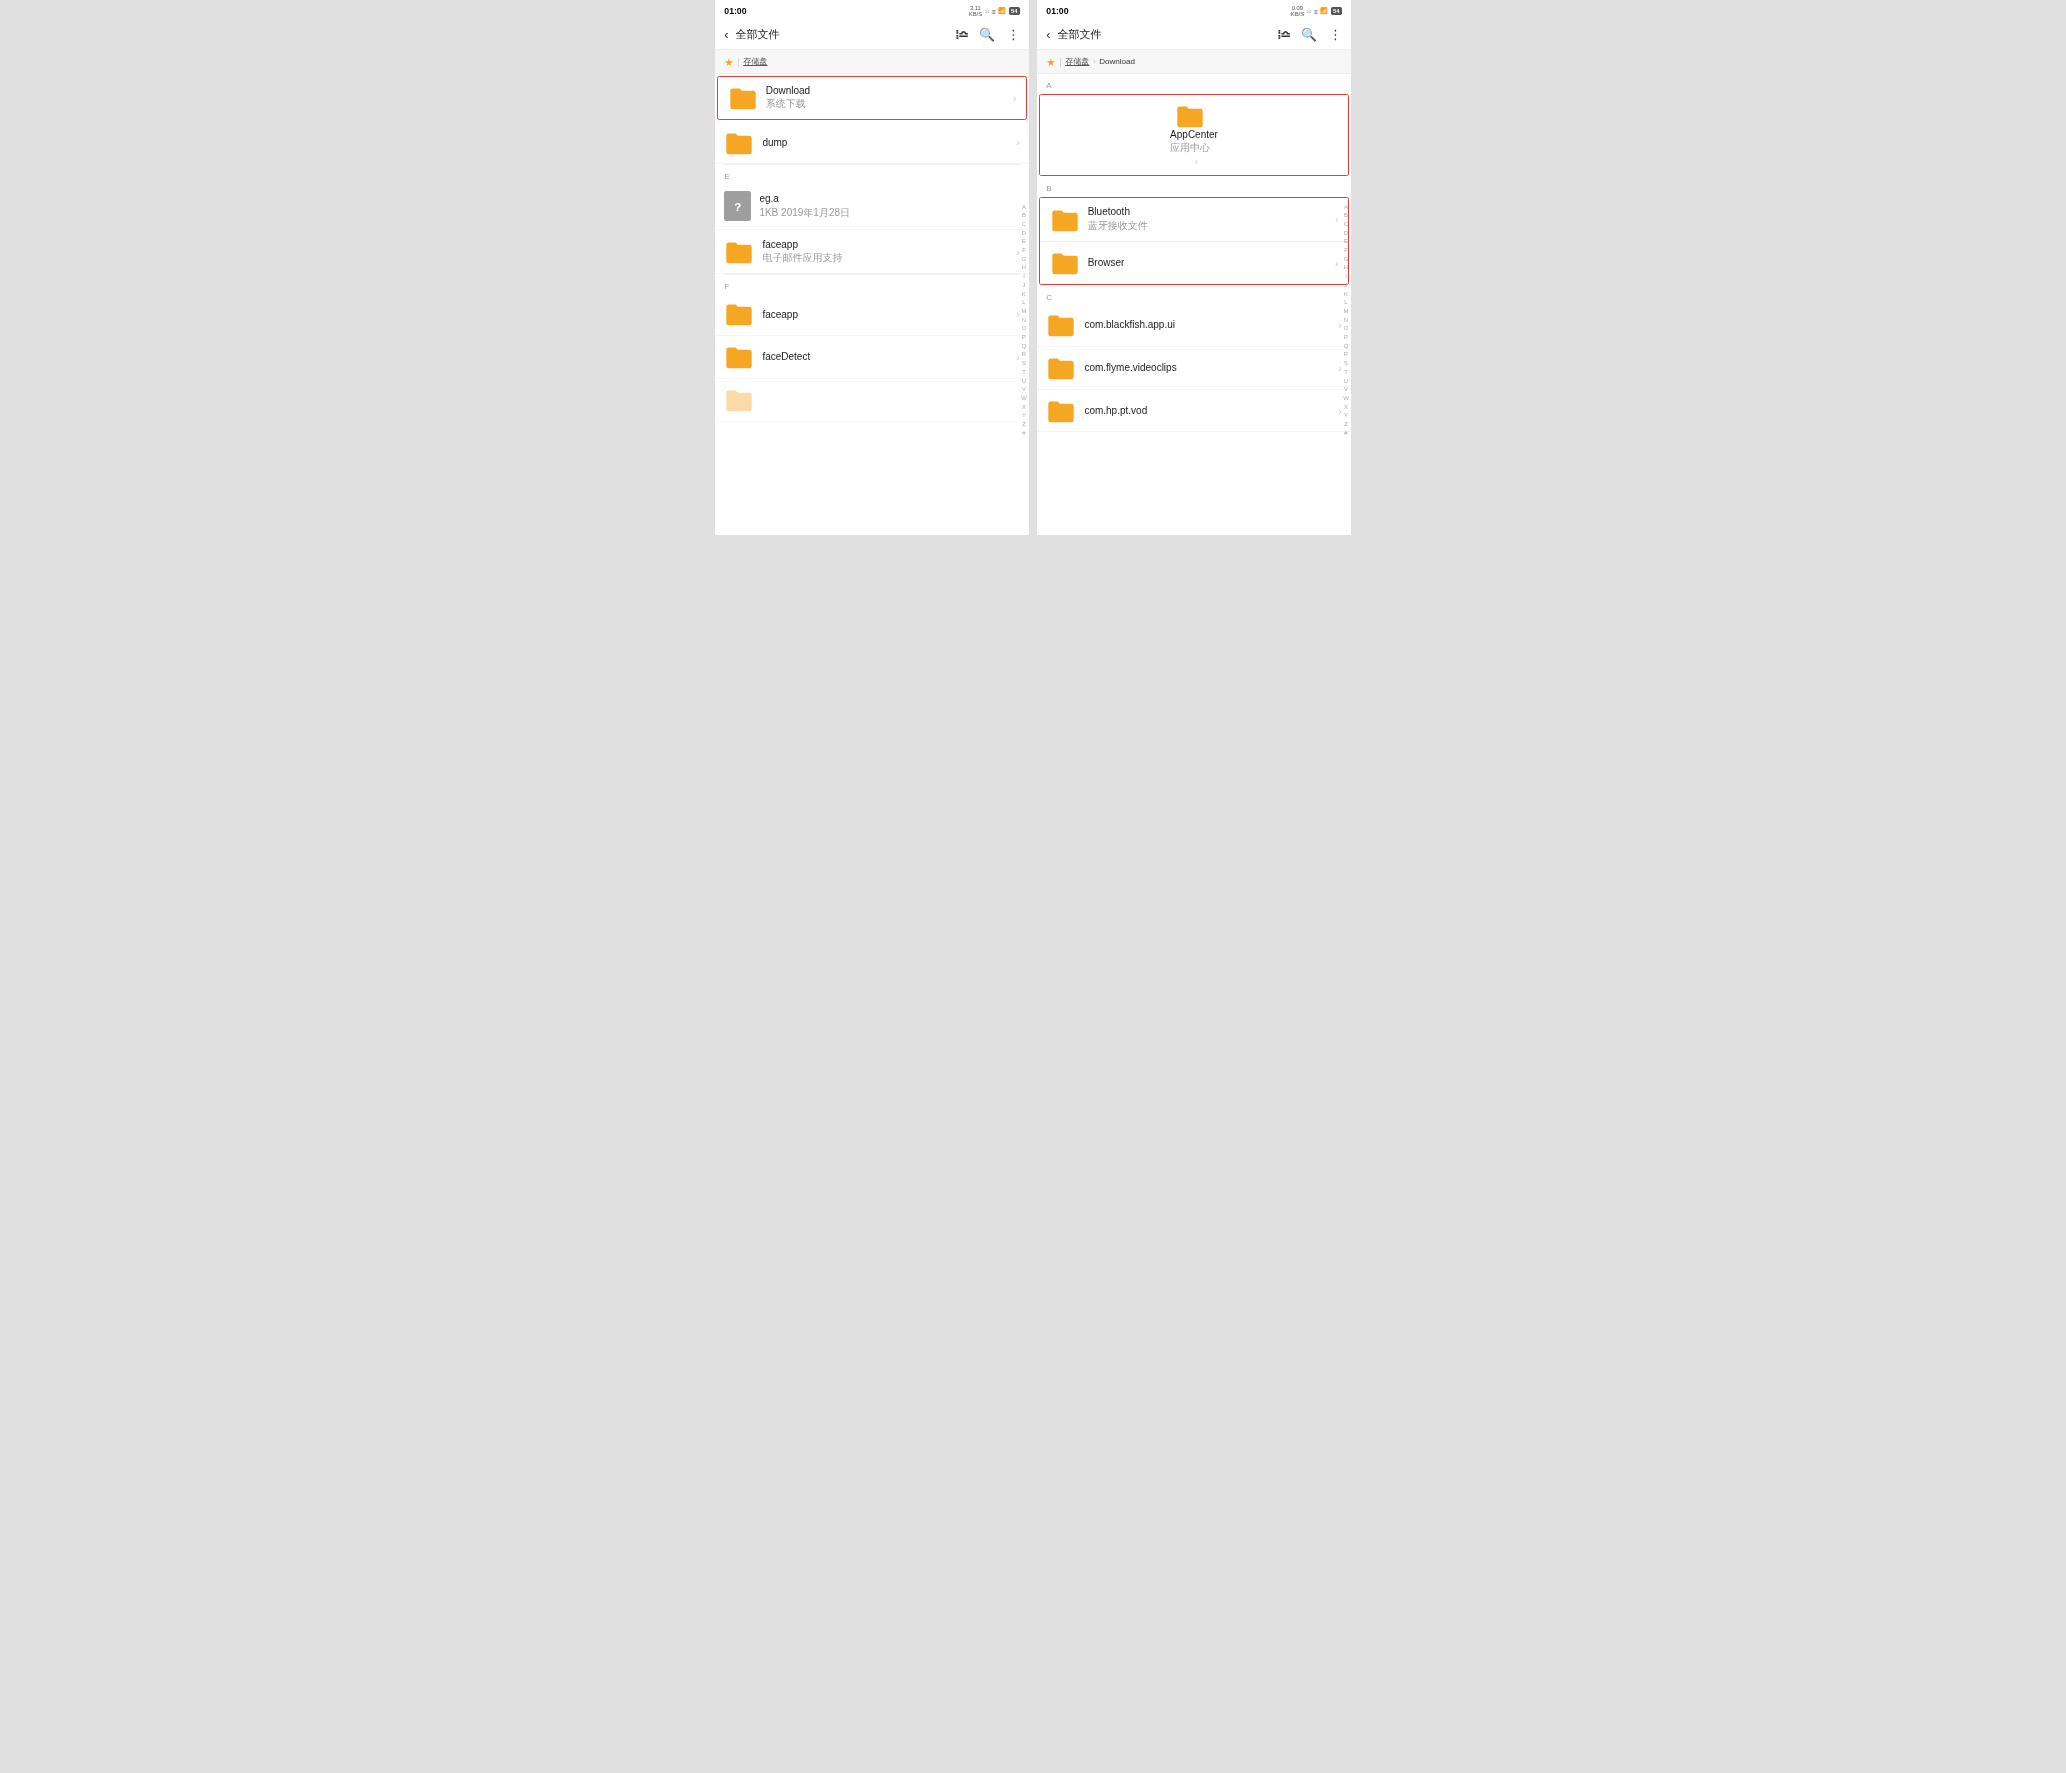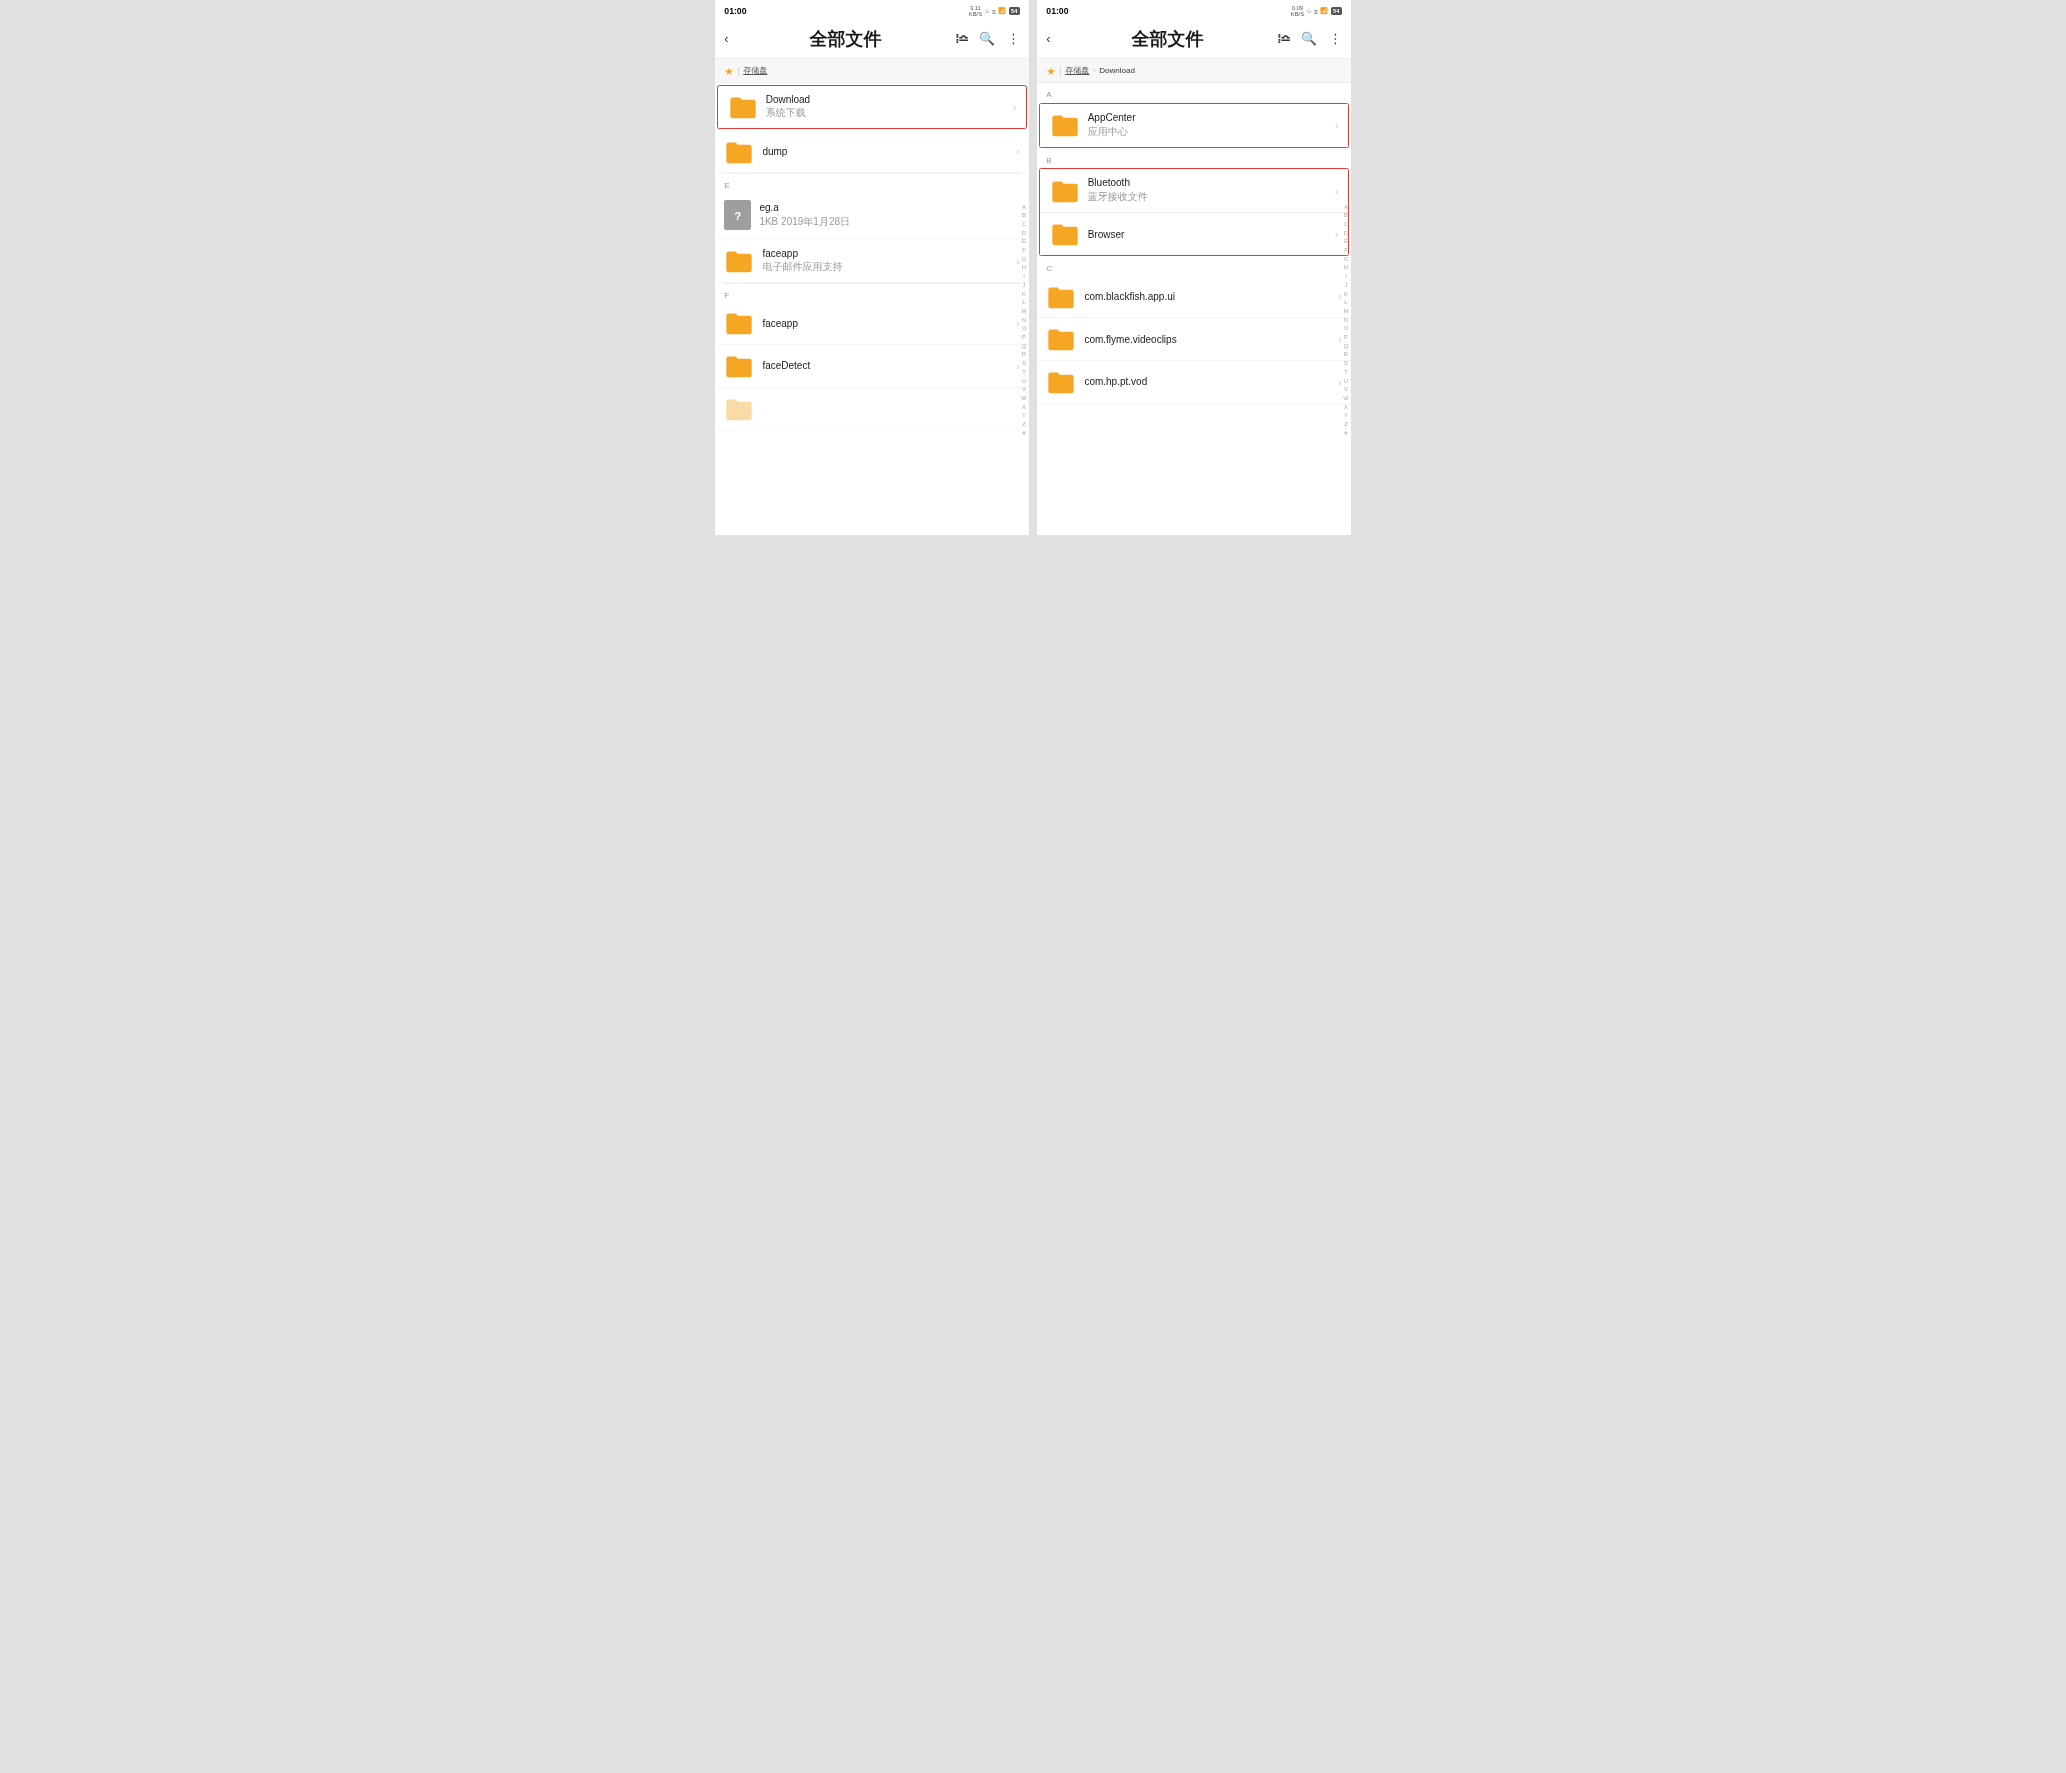--- a/index.html
+++ b/index.html
@@ -72,25 +72,24 @@
       background: #fff;
       border-bottom: 0.6px solid #f0f0f0;
     }
     .app-bar-back {
       font-size: 12.8px;
       color: #333;
       margin-right: 7px;
       cursor: pointer;
     }
     .app-bar-title {
-      font-size: 18px;
-      font-weight: 700;
+      font-size: 11px;
+      font-weight: 400;
       color: #1a1a1a;
       flex: 1;
-      text-align: center;
     }
     .app-bar-actions {
       display: flex;
       align-items: center;
       gap: 11.6px;
     }
     .app-bar-icon {
       font-size: 11.6px;
       color: #333;
       cursor: pointer;
@@ -413,21 +412,21 @@
       <span class="breadcrumb-star">★</span>
       <span class="breadcrumb-sep">|</span>
       <span class="breadcrumb-item">存储盘</span>
       <span class="breadcrumb-arrow">›</span>
       <span class="breadcrumb-current">Download</span>
     </div>
 
     <div class="section-header">A</div>
 
     <div class="file-item-group-highlighted">
-      <div class="file-item" style="border:none;">
+      <div class="file-item" style="border:none;flex-direction:column;">
         <div class="folder-icon">
           <svg class="folder-svg" viewBox="0 0 52 44" fill="none">
             <path d="M4 10 Q4 6 8 6 L20 6 L24 10 L44 10 Q48 10 48 14 L48 38 Q48 42 44 42 L8 42 Q4 42 4 38 Z" fill="#F5A623"></path>
           </svg>
         </div>
         <div class="file-info">
           <div class="file-name">AppCenter</div>
           <div class="file-meta">应用中心</div>
         </div>
         <span class="file-arrow">›</span>

